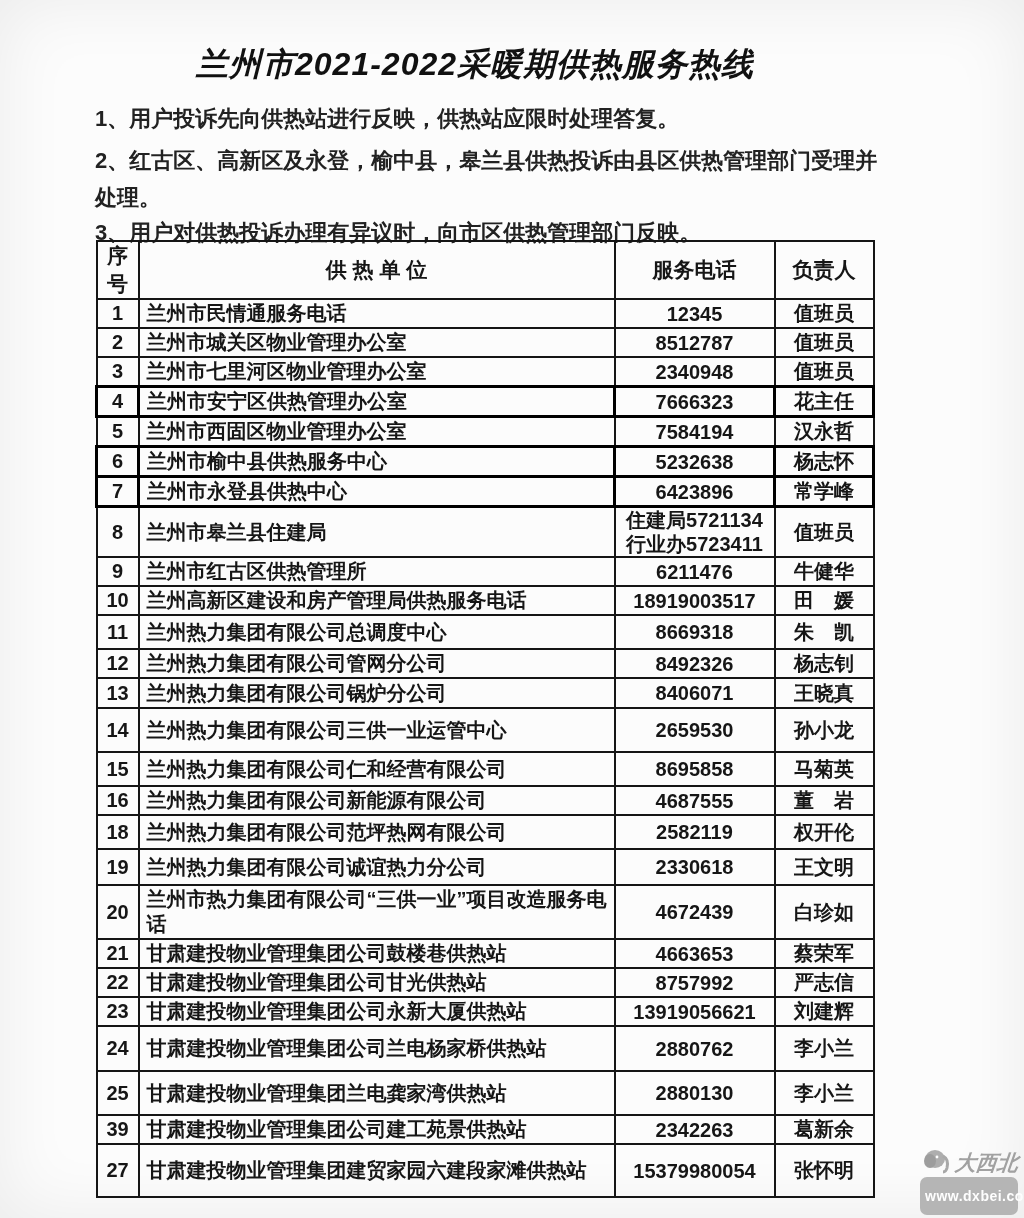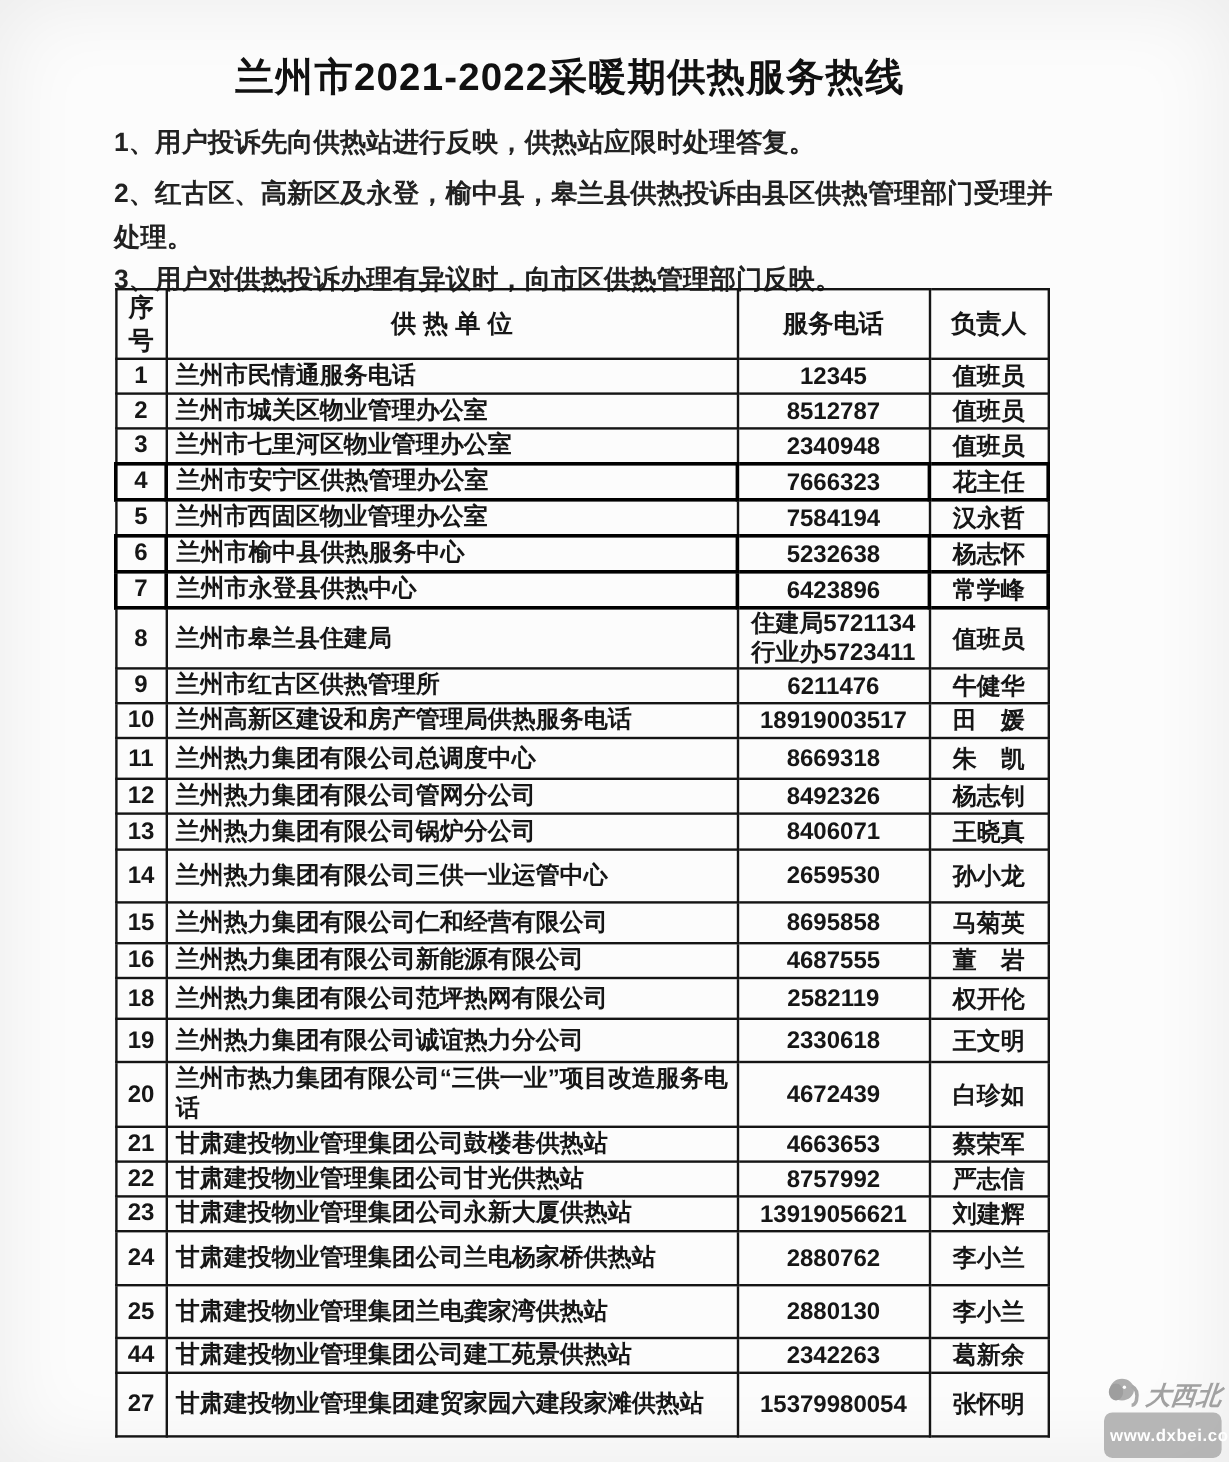--- a/index.html
+++ b/index.html
@@ -10,20 +10,21 @@
     box-shadow: inset 0 0 70px rgba(0,0,0,0.07);
     font-family:"Liberation Sans", sans-serif;
     color:#1b1b1b;
     overflow:hidden;
   }
   .page-title {
     position:absolute; top:22px; left:40px; width:870px;
     text-align:center;
     font-size:32px; font-weight:bold; letter-spacing:1px;
     color:#111;
+    font-style:italic;
   }
   .note {
     position:absolute; left:95px;
     font-size:22px; font-weight:600; line-height:37px;
     color:#222;
   }
   .n1 { top:78px;  width:820px; }
   .n2 { top:120px; width:794px; }
   .n3 { top:192px; width:820px; }
 
@@ -230,21 +231,21 @@
         <td class="phone">2880762</td>
         <td class="person">李小兰</td>
       </tr>
       <tr style="height: 44px;">
         <td class="no">25</td>
         <td class="unit">甘肃建投物业管理集团兰电龚家湾供热站</td>
         <td class="phone">2880130</td>
         <td class="person">李小兰</td>
       </tr>
       <tr style="height: 27px;">
-        <td class="no">44</td>
+        <td class="no">39</td>
         <td class="unit">甘肃建投物业管理集团公司建工苑景供热站</td>
         <td class="phone">2342263</td>
         <td class="person">葛新余</td>
       </tr>
       <tr style="height: 53px;">
         <td class="no">27</td>
         <td class="unit">甘肃建投物业管理集团建贸家园六建段家滩供热站</td>
         <td class="phone">15379980054</td>
         <td class="person">张怀明</td>
       </tr>

